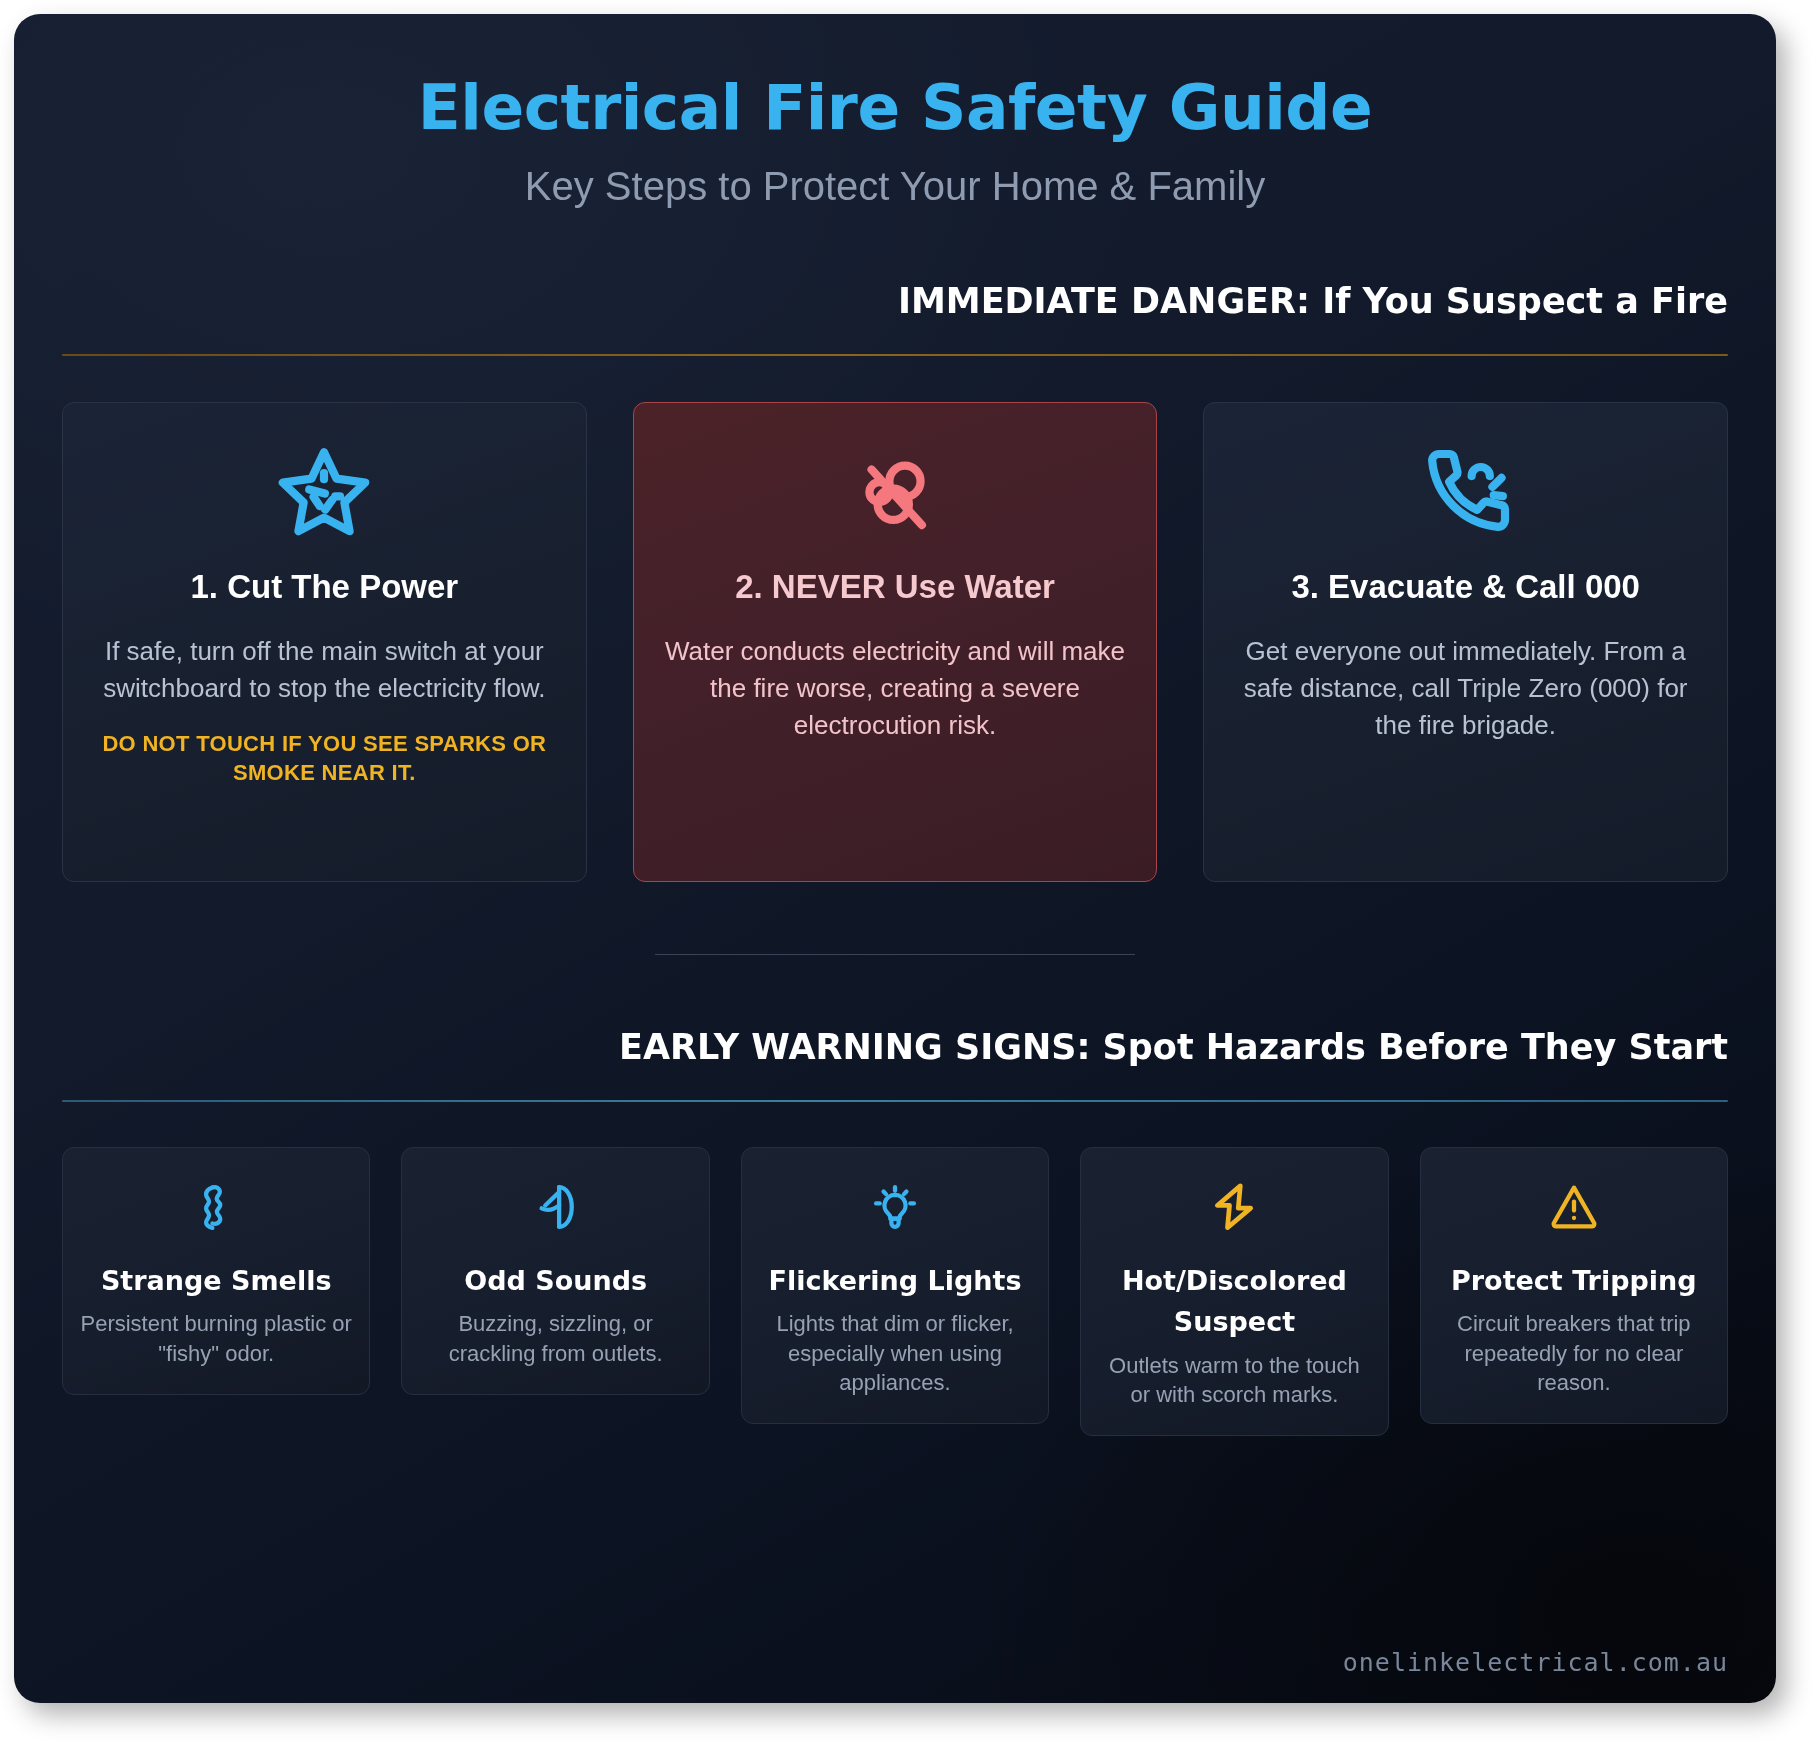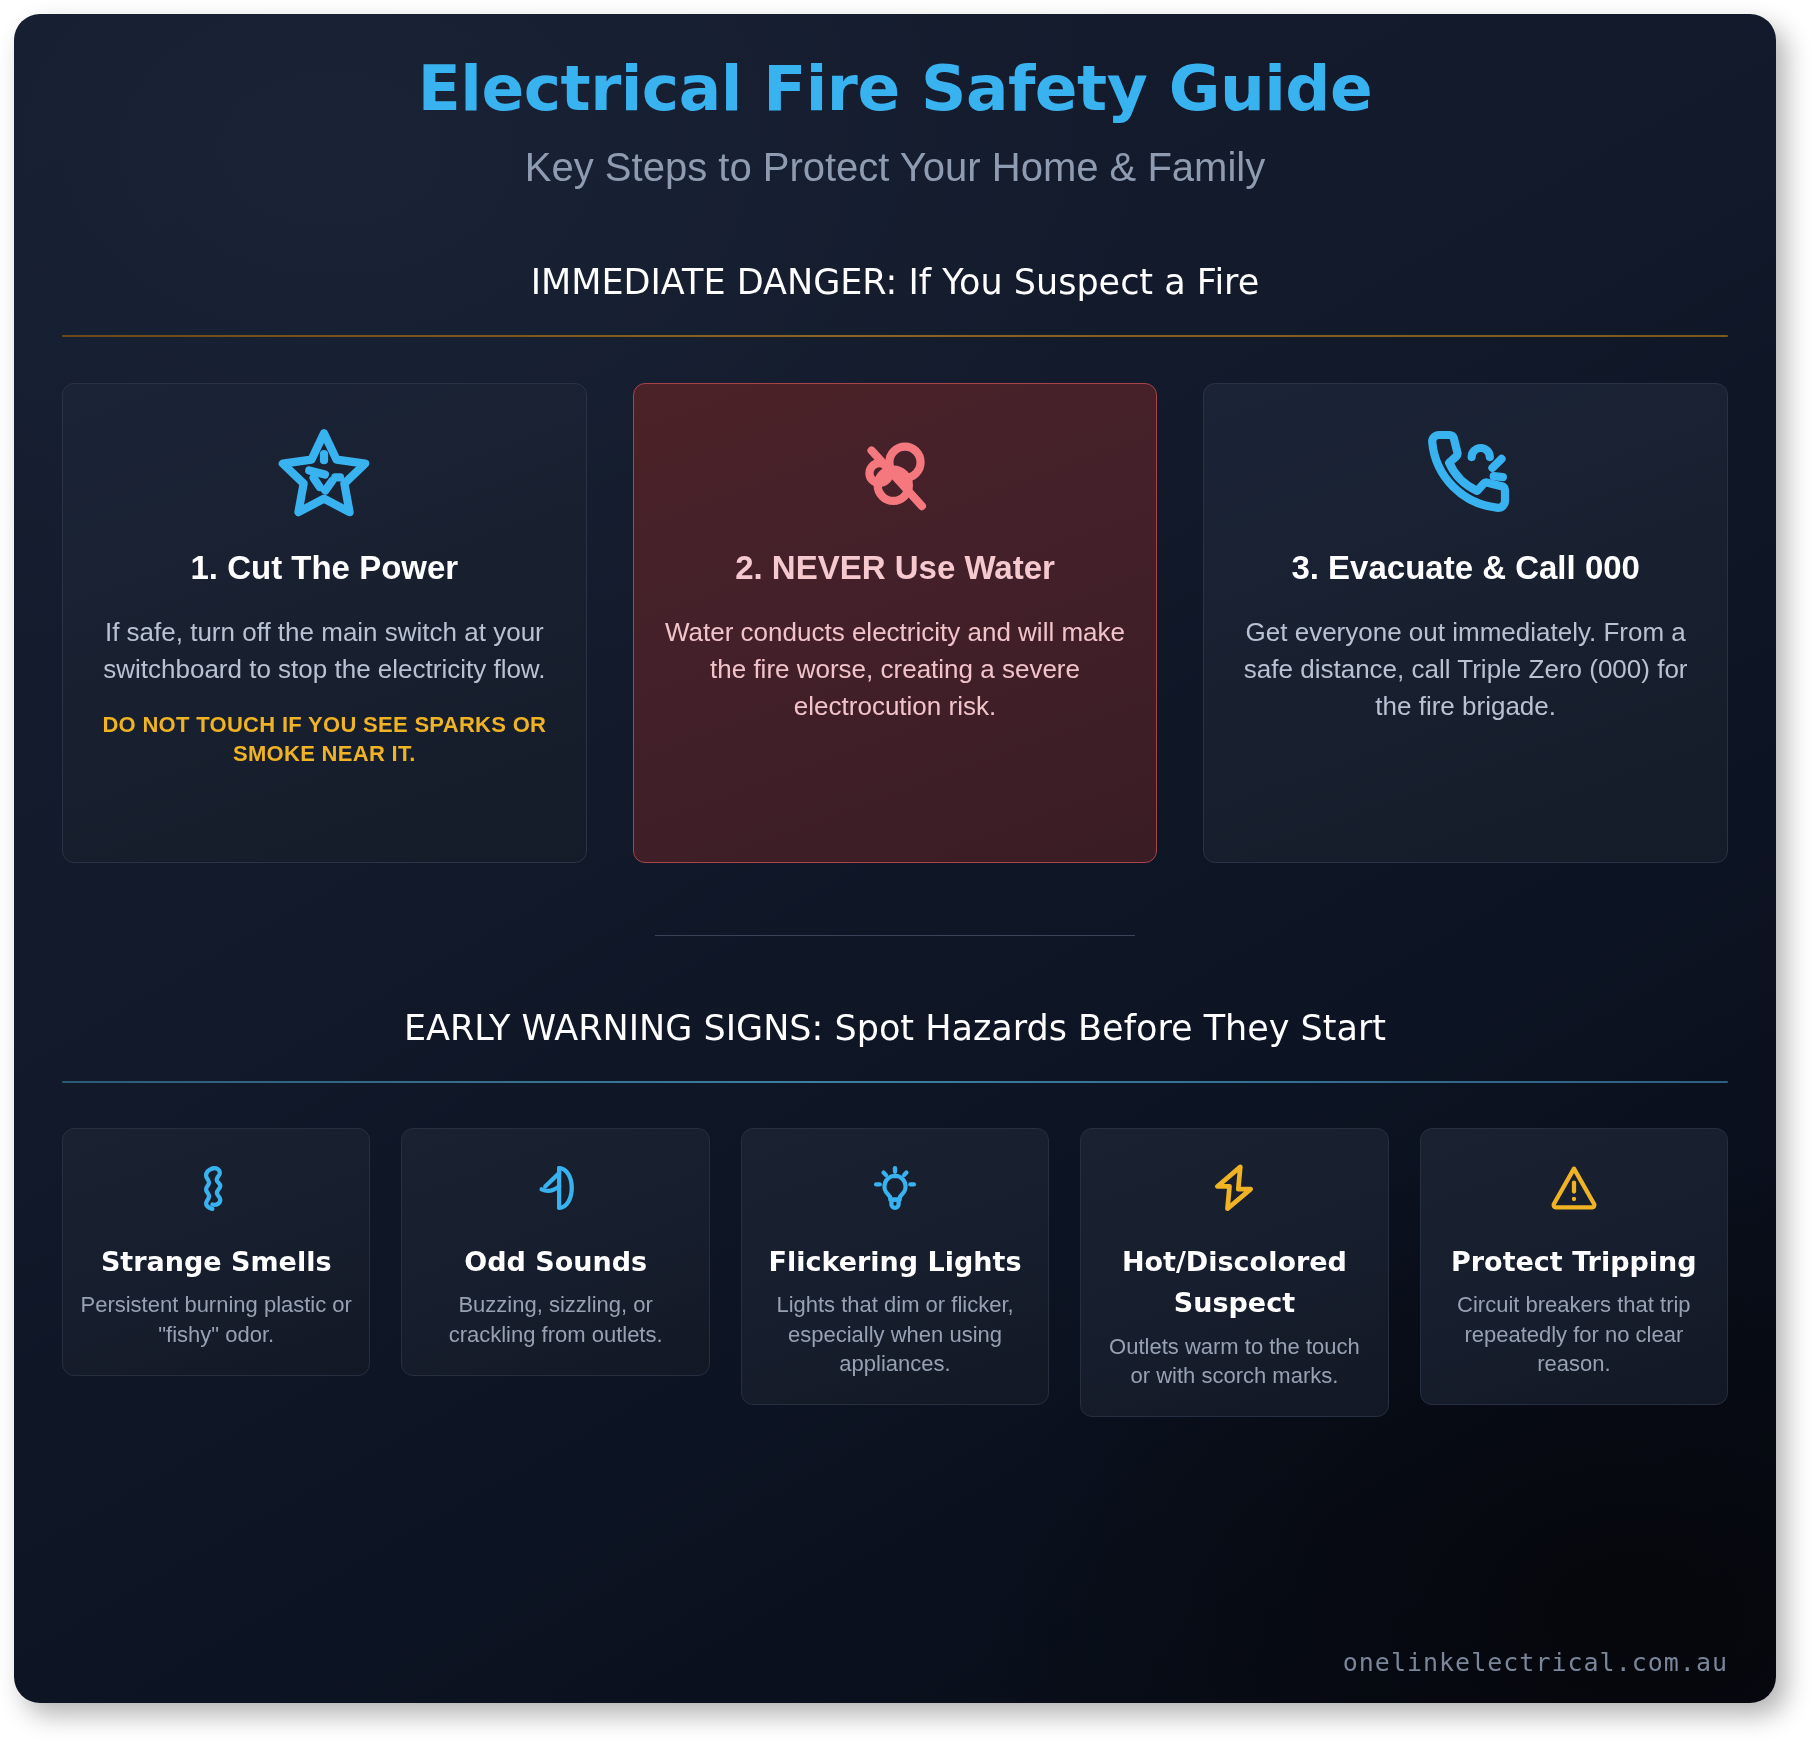--- a/index.html
+++ b/index.html
@@ -32,21 +32,21 @@
       linear-gradient(150deg, #141c2e 0%, #121a2b 38%, #0c1322 68%, #060a13 100%);
     box-shadow: 10px 12px 26px rgba(0,0,0,0.30);
     overflow: hidden;
     box-sizing: border-box;
     padding: 0 48px;
   }
 
   
   .title {
     margin: 0;
-    padding-top: 39px;
+    padding-top: 58px;
     text-align: center;
     font-size: 63px;
     font-weight: 700;
     letter-spacing: -0.5px;
     color: #39b2f0;
     font-family: "DejaVu Sans", sans-serif;
     line-height: 1.15;
   }
   .subtitle {
     margin: 0;
@@ -54,23 +54,23 @@
     text-align: center;
     font-size: 40px;
     font-weight: 400;
     color: #8e9bb0;
     font-family: "Liberation Sans", sans-serif;
   }
 
   
   .section-title {
     margin: 0;
-    text-align: center;
+    text-align: right;
     font-size: 35px;
-    font-weight: 400;
+    font-weight: 700;
     color: #ffffff;
     font-family: "DejaVu Sans", sans-serif;
   }
   .sec1-title { padding-top: 72px; }
   .rule {
     height: 2px;
     margin-top: 33px;
     border-radius: 2px;
   }
   .rule-amber { background: linear-gradient(90deg, #6a4a17 0%, #8a6420 45%, #7a5a1c 100%); }

